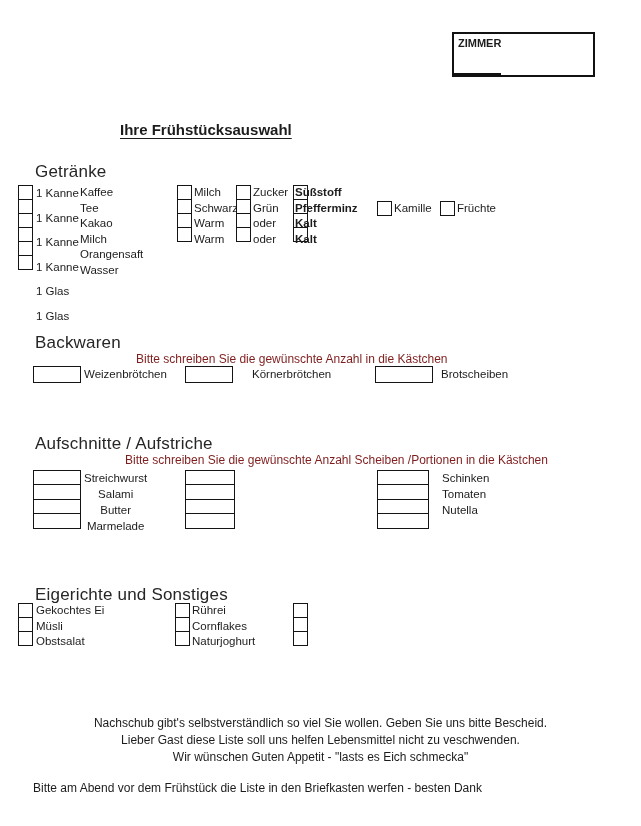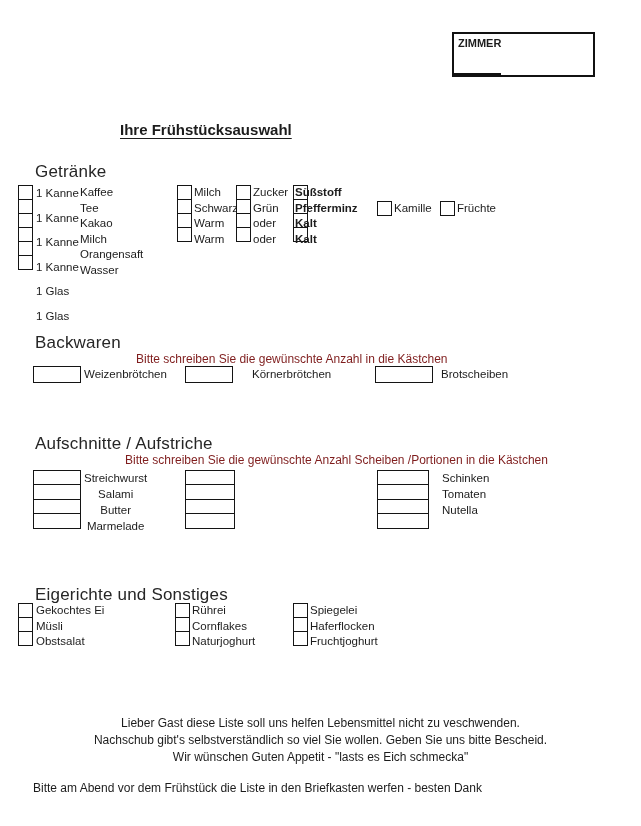--- a/index.html
+++ b/index.html
@@ -232,26 +232,21 @@
     <span>Rührei</span>
     <span>Cornflakes</span>
     <span>Naturjoghurt</span>
   </div>
 
   <div class="cbstack" style="left:293px;top:603px;">
     <div class="cb"></div>
     <div class="cb"></div>
     <div class="cb"></div>
   </div>
-  <div class="txtcol" style="left:310px;top:603px;">
-    <span>Spiegelei</span>
-    <span>Haferflocken</span>
-    <span>Fruchtjoghurt</span>
-  </div>
 
   <div class="footer-lines">
+    <div>Nachschub gibt's selbstverständlich so viel Sie wollen. Geben Sie uns bitte Bescheid.</div>
     <div>Lieber Gast diese Liste soll uns helfen Lebensmittel nicht zu veschwenden.</div>
-    <div>Nachschub gibt's selbstverständlich so viel Sie wollen. Geben Sie uns bitte Bescheid.</div>
     <div>Wir wünschen Guten Appetit - "lasts es Eich schmecka"</div>
   </div>
   <div class="footer-note">Bitte am Abend vor dem Frühstück die Liste in den Briefkasten werfen - besten Dank</div>
 
 </div>
 
 </body></html>

